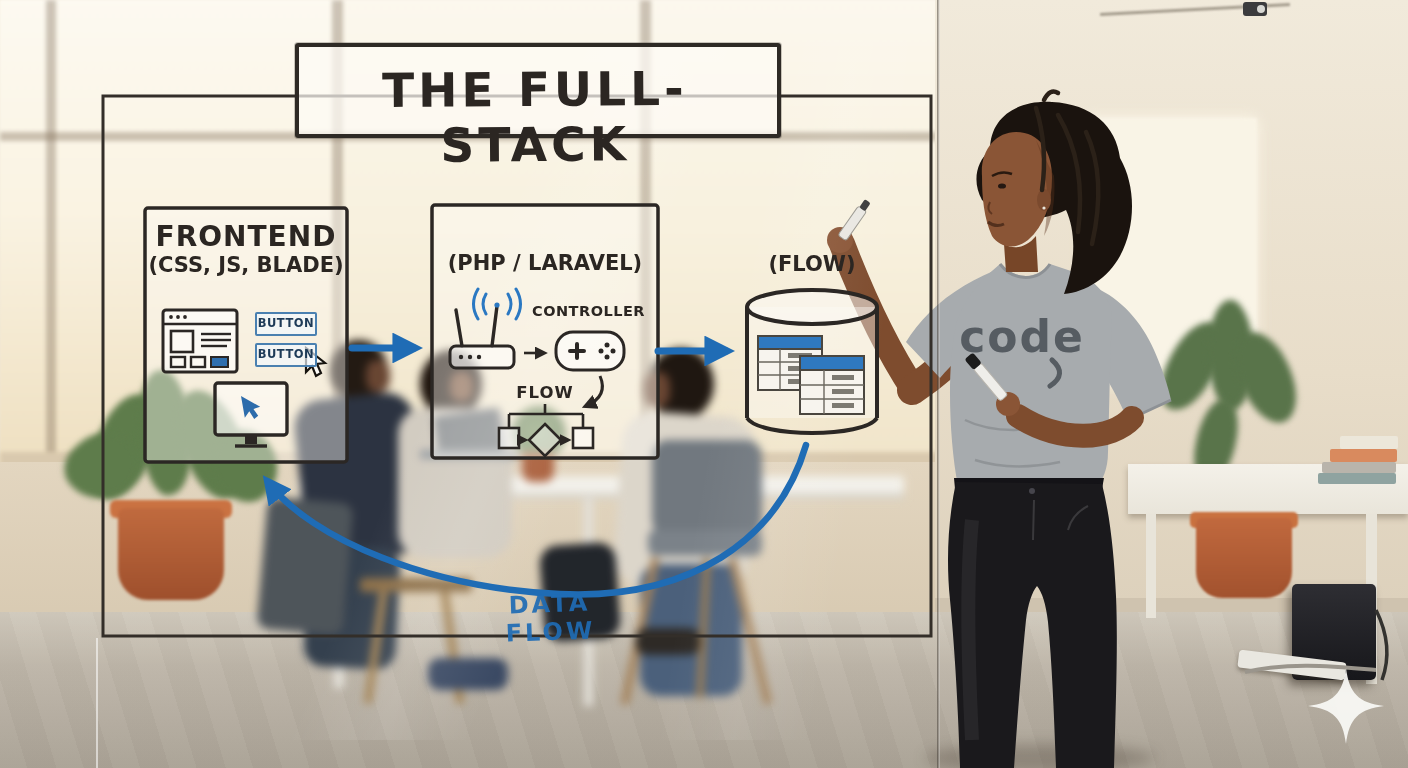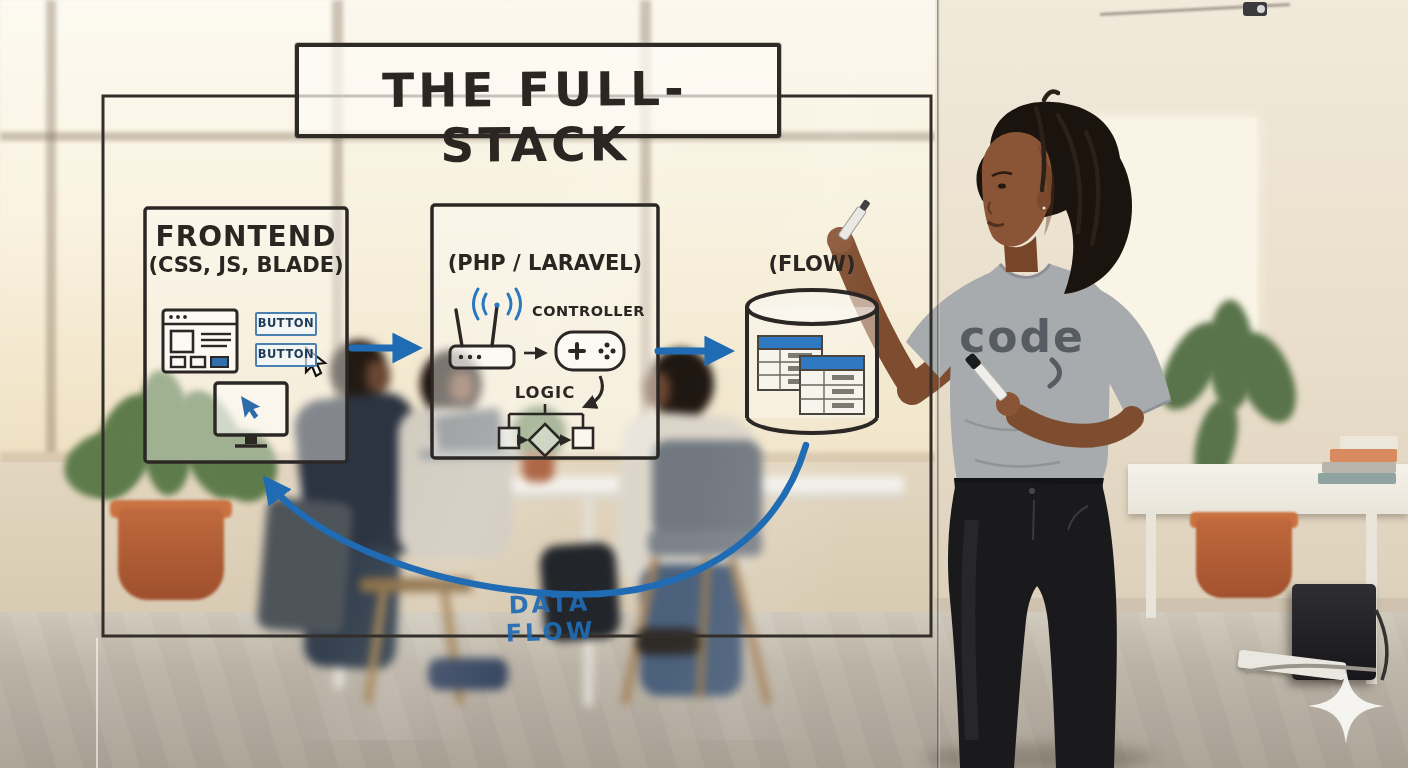--- a/index.html
+++ b/index.html
@@ -309,21 +309,21 @@
   <div class="abs title-box"></div>
   <div class="abs ink title-text">THE FULL-STACK</div>
 
   <div class="abs ink" style="left:147px;top:220px;width:198px;font-size:28px;letter-spacing:1px">FRONTEND</div>
   <div class="abs ink" style="left:147px;top:253px;width:198px;font-size:21px">(CSS, JS, BLADE)</div>
   <div class="btn" style="left:255px;top:312px;width:58px;height:20px">BUTTON</div>
   <div class="btn" style="left:255px;top:343px;width:58px;height:20px">BUTTON</div>
 
   <div class="abs ink" style="left:434px;top:251px;width:222px;font-size:21px">(PHP / LARAVEL)</div>
   <div class="abs ink" style="left:532px;top:303px;width:102px;font-size:14.5px;letter-spacing:.5px">CONTROLLER</div>
-  <div class="abs ink" style="left:512px;top:383px;width:66px;font-size:16.5px;letter-spacing:1px">LOGIC</div>
+  <div class="abs ink" style="left:512px;top:383px;width:66px;font-size:16.5px;letter-spacing:1px">FLOW</div>
 
   <div class="abs ink" style="left:726px;top:252px;width:172px;font-size:21px">(FLOW)</div>
 
   <div class="abs ink blue-ink" style="left:468px;top:590px;width:164px;font-size:24px;letter-spacing:3px;transform:rotate(-2deg);opacity:.92">DATA FLOW</div>
 
   <svg class="abs sparkle" width="76" height="76" viewBox="0 0 72 72">
     <path d="M36,0 C39,24 48,33 72,36 C48,39 39,48 36,72 C33,48 24,39 0,36 C24,33 33,24 36,0 Z" fill="rgba(250,250,246,.92)"></path>
   </svg>
 </div>
 

